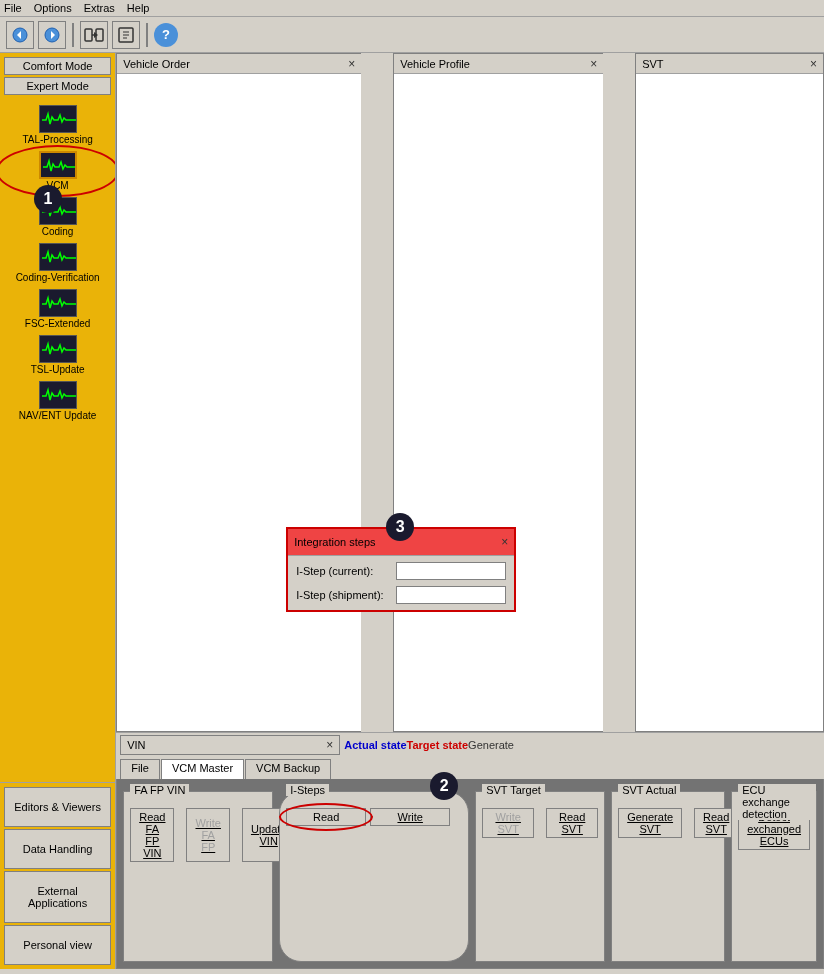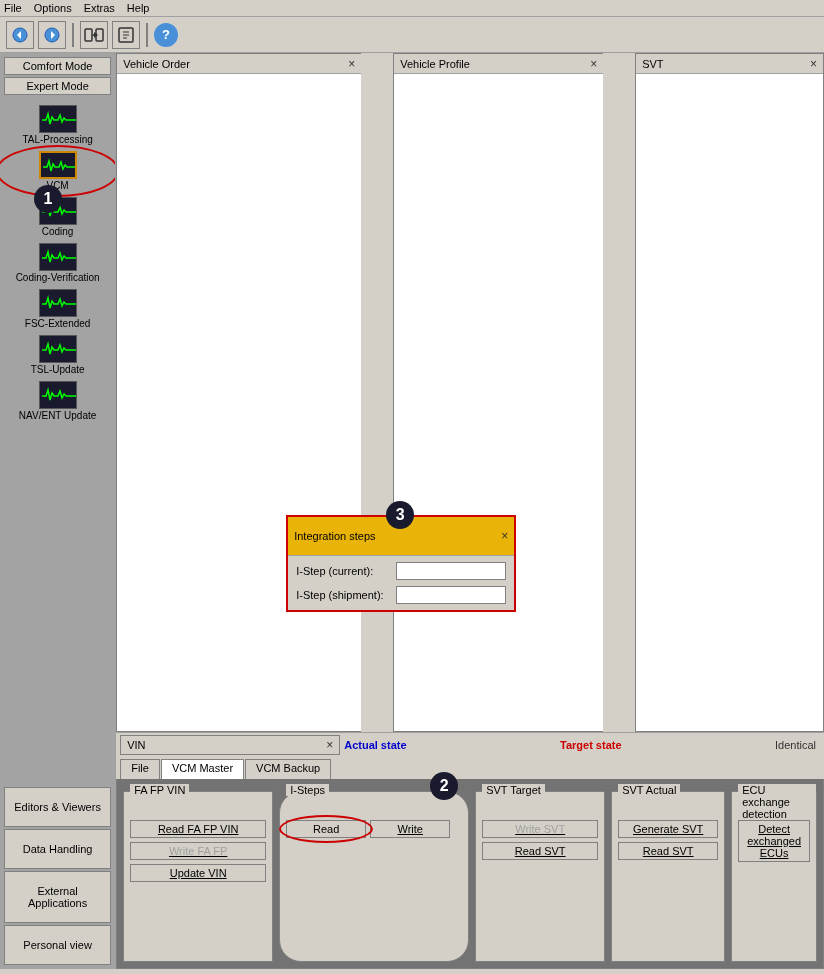--- a/index.html
+++ b/index.html
@@ -11,21 +11,21 @@
     
     
     .toolbar { background: #d4d0c8; padding: 4px 6px; display: flex; gap: 4px; align-items: center; border-bottom: 1px solid #a0a0a0; height: 36px; }
     .toolbar-btn { width: 28px; height: 28px; background: #d4d0c8; border: 1px solid #808080; display: flex; align-items: center; justify-content: center; cursor: pointer; font-size: 16px; }
     .toolbar-sep { width: 2px; height: 24px; background: #808080; margin: 0 2px; }
     
     
     .main-layout { display: flex; height: calc(974px - 36px - 22px); }
     
     
-    .sidebar { width: 160px; background: #a3a3a3; border-right: 1px solid #a0a0a0; display: flex; flex-direction: column; }
+    .sidebar { width: 160px; background: #eab308; border-right: 1px solid #a0a0a0; display: flex; flex-direction: column; }
     .sidebar-top { padding: 4px; display: flex; flex-direction: column; gap: 2px; }
     .mode-btn { background: #d4d0c8; border: 1px solid #808080; padding: 2px 6px; text-align: center; cursor: pointer; font-size: 11px; width: 100%; }
     
     .sidebar-items { flex: 1; padding: 4px; display: flex; flex-direction: column; align-items: center; gap: 2px; overflow-y: auto; }
     .sidebar-item { display: flex; flex-direction: column; align-items: center; cursor: pointer; padding: 2px; width: 100%; }
     .sidebar-item .item-label { font-size: 10px; text-align: center; margin-top: 1px; }
     
     .vcm-item { position: relative; }
     .vcm-item .highlight-circle { position: absolute; top: -4px; left: -8px; right: -8px; bottom: -4px; border: 2px solid #cc0000; border-radius: 50%; pointer-events: none; }
     
@@ -42,21 +42,21 @@
     
     .panel-header { background: #d4d0c8; padding: 2px 6px; display: flex; justify-content: space-between; align-items: center; border-bottom: 1px solid #a0a0a0; font-size: 11px; min-height: 20px; }
     .panel-close { cursor: pointer; font-size: 12px; color: #333; }
     
     .panel-vehicle-order { width: 245px; border-right: none; }
     .panel-vehicle-profile { width: 210px; border-right: none; }
     .panel-svt { flex: 1; }
     
     
     .integration-steps-box { position: absolute; bottom: 120px; left: 170px; background: #d4d0c8; border: 2px solid #cc0000; z-index: 10; width: 230px; }
-    .integration-steps-header { background: #eab308; padding: 12px 6px; display: flex; justify-content: space-between; align-items: center; border-bottom: 1px solid #a0a0a0; font-size: 11px; }
+    .integration-steps-header { background: #ef4444; padding: 6px 6px; display: flex; justify-content: space-between; align-items: center; border-bottom: 1px solid #a0a0a0; font-size: 11px; }
     .integration-steps-body { padding: 6px 8px; display: flex; flex-direction: column; gap: 6px; }
     .istep-row { display: flex; align-items: center; justify-content: space-between; }
     .istep-label { font-size: 11px; flex: 1; }
     .istep-input { width: 110px; height: 18px; border: 1px solid #808080; background: white; font-size: 11px; padding: 0 2px; }
     
     
     .bottom-section { flex: 1; display: flex; flex-direction: column; }
     
     
     .tabs-row { display: flex; align-items: flex-end; padding: 2px 4px 0; gap: 1px; }
@@ -70,21 +70,21 @@
     .tab-content { flex: 1; background: #737373; border: 1px solid #808080; border-top: none; padding: 6px; display: flex; gap: 6px; text-decoration: underline; }
     
     .section-box { border: 1px solid #808080; background: #d4d0c8; padding: 4px 6px; position: relative; }
     .section-title { position: absolute; top: -8px; left: 6px; background: #d4d0c8; padding: 0 4px; font-size: 11px; }
     
     .fa-fp-vin-section { width: 150px; margin-top: 6px; }
     .isteps-section { width: 190px; margin-top: 6px; position: relative; border-radius: 22px; }
     .svt-target-section { width: 130px; margin-top: 6px; }
     .svt-actual-section { width: 114px; margin-top: 6px; }
     
-    .section-inner { margin-top: 24px; display: flex; flex-direction: column; gap: 4px; }
+    .section-inner { margin-top: 12px; display: flex; flex-direction: row; gap: 12px; }
     
     .action-btn { background: #d4d0c8; border: 1px solid #808080; padding: 2px 8px; cursor: pointer; font-size: 11px; text-align: center; width: 100%; }
     .action-btn:disabled { color: #a0a0a0; cursor: default; }
     .action-btn.disabled { color: #a0a0a0; cursor: default; }
     
     .read-btn-highlight { position: relative; }
     .read-btn-highlight::after {
       content: '';
       position: absolute;
       top: -6px; left: -8px; right: -8px; bottom: -6px;
@@ -280,24 +280,24 @@
 
     </div>
 
     <div class="bottom-section">
 
       <div style="display:flex; align-items:center; padding: 2px 4px; gap:4px;">
         <div style="border:1px solid #808080; background:#d4d0c8; display:flex; align-items:center; padding:2px 6px; gap:4px; width:220px;">
           <span>VIN</span>
           <span class="panel-close" style="margin-left:auto;">×</span>
         </div>
-        <div style="flex:1; display:flex; align-items:center; justify-content:space-between; padding-right:4px;">
+        <div style="flex:1; display:flex; align-items:center; justify-content:flex-start; padding-right:4px;">
           <span class="actual-state">Actual state</span>
           <span class="target-state">Target state</span>
-          <span class="identical-state">Identical</span>
+          <span class="identical-state">Generate</span>
         </div>
       </div>
 
       <div class="tabs-row">
         <div class="tab">File</div>
         <div class="tab active">VCM Master</div>
         <div class="tab">VCM Backup</div>
       </div>
 
       <div class="tab-content">

